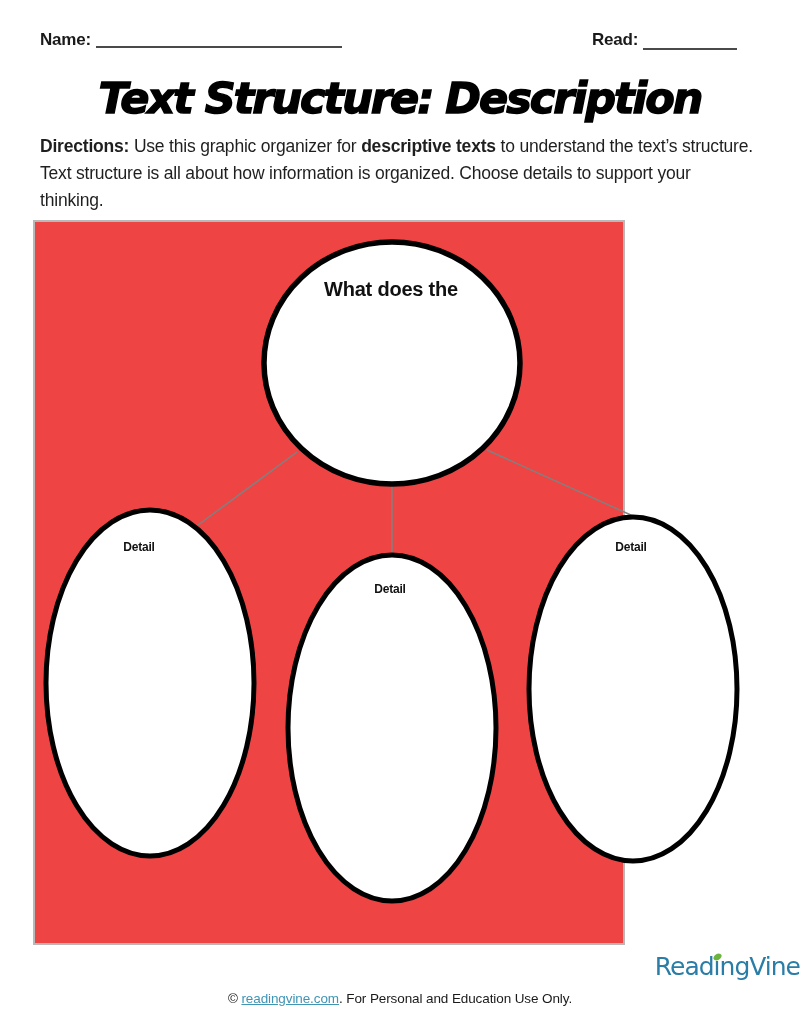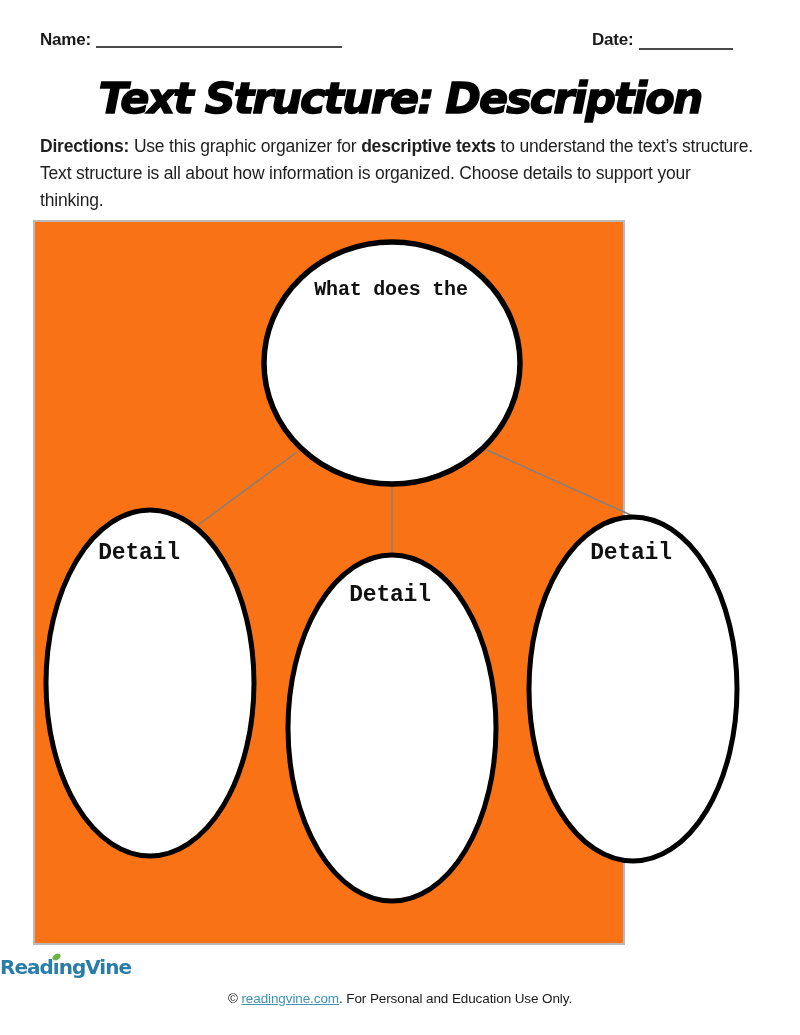--- a/index.html
+++ b/index.html
@@ -67,59 +67,58 @@
   }
   .directions b { font-weight: bold; }
 
   
   .organizer-box {
     position: absolute;
     left: 33px; top: 220px;
     width: 592px; height: 725px;
     border: 2px solid var(--box_border, #b9b9b9);
     box-sizing: border-box;
-    background: #f97316;
-    font-family: Liberation Mono, monospace;
+    background: #ef4444;
   }
   .organizer-box svg { position: absolute; left: 0; top: 0; }
 
   .center-question {
     position: absolute;
     left: 0; top: 54px;
     width: 712px;
     text-align: center;
     font-size: 20px;
     line-height: 27px;
     font-weight: bold;
     letter-spacing: -0.2px;
     color: #111111;
   }
   .detail-label {
     position: absolute;
     transform: translateX(-50%);
-    font-size: 23px;
+    font-size: 12px;
     font-weight: bold;
     letter-spacing: -0.2px;
     color: #111111;
     white-space: nowrap;
   }
   .detail-left   { left: 104px; top: 318px; }
   .detail-middle { left: 355px; top: 360px; }
   .detail-right  { left: 596px; top: 318px; }
 
   
   .logo {
     position: absolute;
     left: 0; top: 950px;
     width: 100%;
-    text-align: left;
+    text-align: right;
     font-family: "DejaVu Sans", sans-serif;
-    font-size: 20px;
+    font-size: 25px;
     line-height: 34px;
-    font-weight: bold;
+    font-weight: normal;
     letter-spacing: -1px;
     color: var(--logo_teal, #2a7da6);
   }
   .logo-i { position: relative; display: inline-block; }
   .leaf-dot {
     position: absolute;
     left: 0px; top: 3px;
     width: 7px; height: 8px;
     background: var(--leaf_green, #6cb33f);
     border-radius: 70% 30% 70% 30%;
@@ -142,21 +141,21 @@
 </head>
 <body>
 
 <div class="page">
 
   <div class="name-field">
     <span>Name:</span>
     <span class="fill-line"></span>
   </div>
   <div class="date-field">
-    <span>Date:</span>
+    <span>Read:</span>
     <span class="fill-line"></span>
   </div>
 
   <h1 class="title">Text Structure: Description</h1>
 
   <p class="directions"><b>Directions:</b><span> Use this graphic organizer for </span><b>descriptive texts</b><span> to understand the text’s structure. Text structure is all about how information is organized. Choose details to support your thinking.</span></p>
 
   <div class="organizer-box">
     <svg width="712" height="721" viewBox="0 0 712 721">
 

